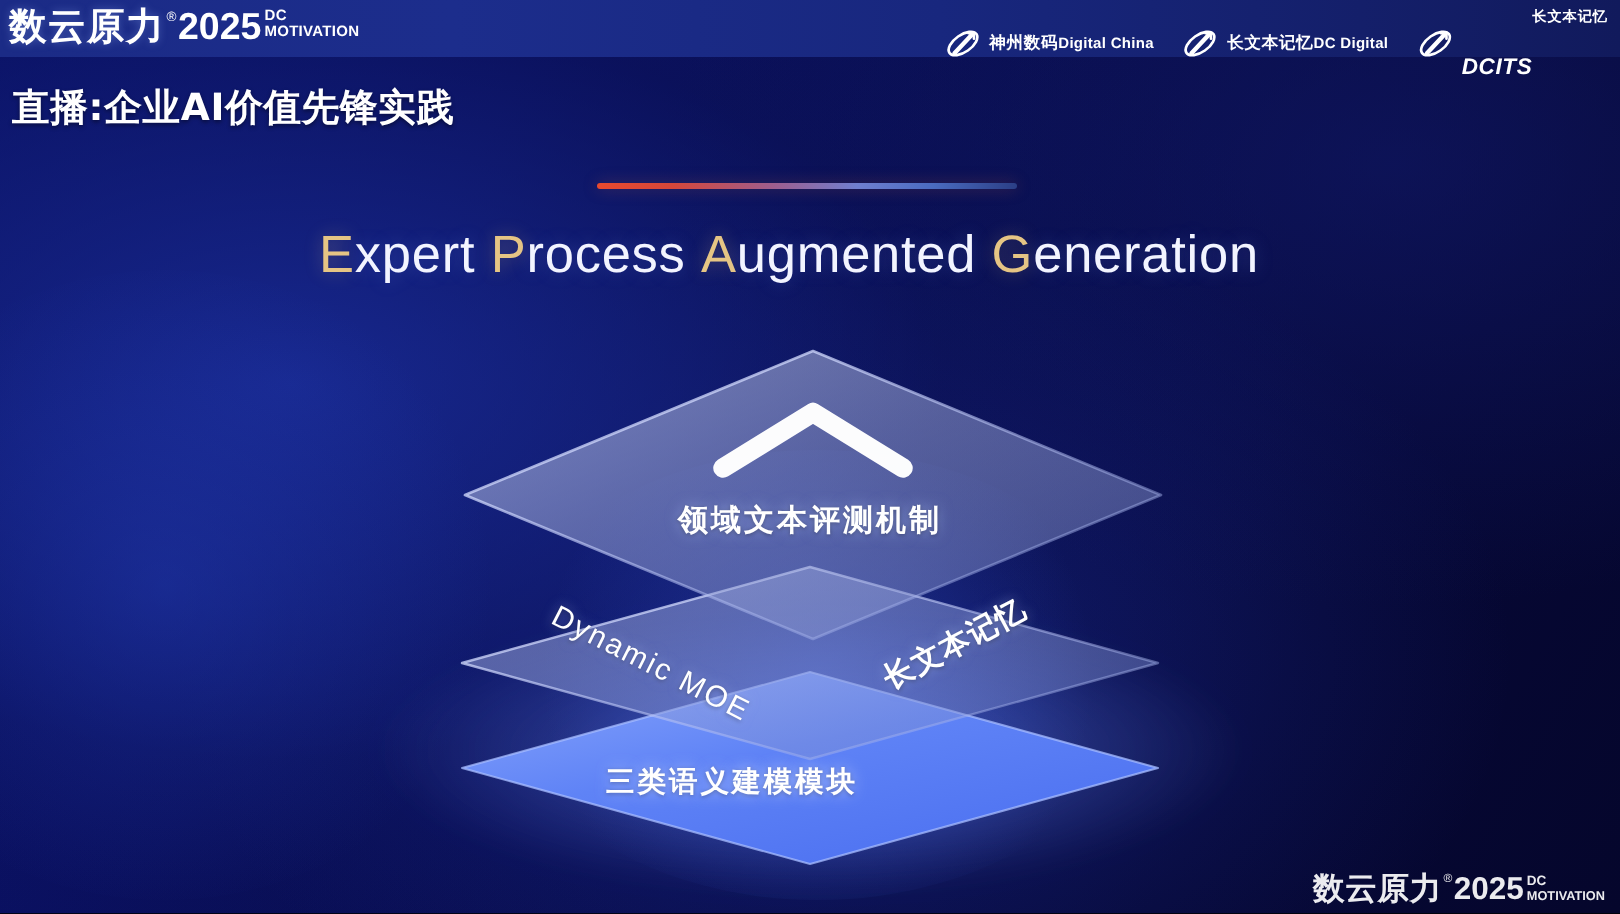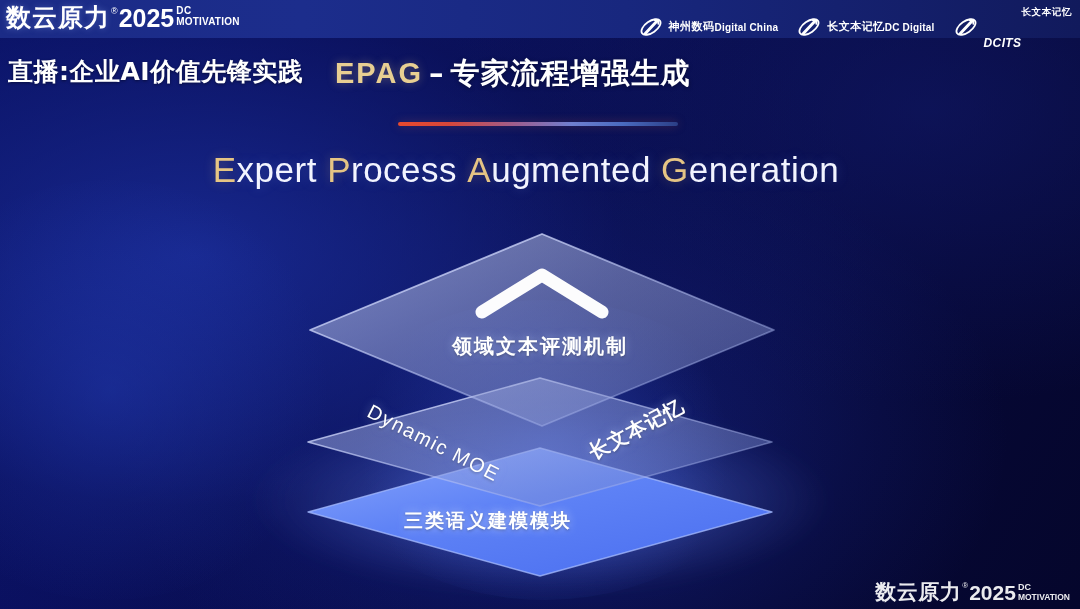--- a/index.html
+++ b/index.html
@@ -106,21 +106,21 @@
     letter-spacing: 0.5px;
     font-family: "DejaVu Sans", "Liberation Sans", sans-serif;
   }
   .partner-en {
     font-size: 10px;
     font-weight: 700;
     margin-top: 2px;
     letter-spacing: 0.2px;
   }
   .partner-cn.big-en {
-    font-size: 12px;
+    font-size: 15px;
     font-style: italic;
     font-weight: 700;
     letter-spacing: 0.4px;
     font-family: "Liberation Sans", sans-serif;
     margin-top: 32px;
   }
   .partner-en.sub-cn {
     font-size: 9.5px;
     font-family: "DejaVu Sans", "Liberation Sans", sans-serif;
     letter-spacing: 0.6px;
@@ -339,23 +339,20 @@
           <span class="partner-cn big-en">DCITS</span>
           <span class="partner-en sub-cn">长文本记忆</span>
         </span>
       </div>
 
     </div>
   </div>
 
   <div class="live-subtitle">直播:企业AI价值先锋实践</div>
 
-  <div class="slide-title">
-    <span class="epag">EPAG</span><span class="dash">–</span><span class="cn">专家流程增强生成</span>
-  </div>
 
   <div class="accent-line"></div>
 
   <div class="english-title">
     <span class="cap">E</span><span>xpert</span>&nbsp;<span class="cap">P</span><span>rocess</span>&nbsp;<span class="cap">A</span><span>ugmented</span>&nbsp;<span class="cap">G</span><span>eneration</span>
   </div>
 
   <div class="stack">
     <svg width="1080" height="609" viewBox="0 0 1080 609" aria-hidden="true">
       <defs>

